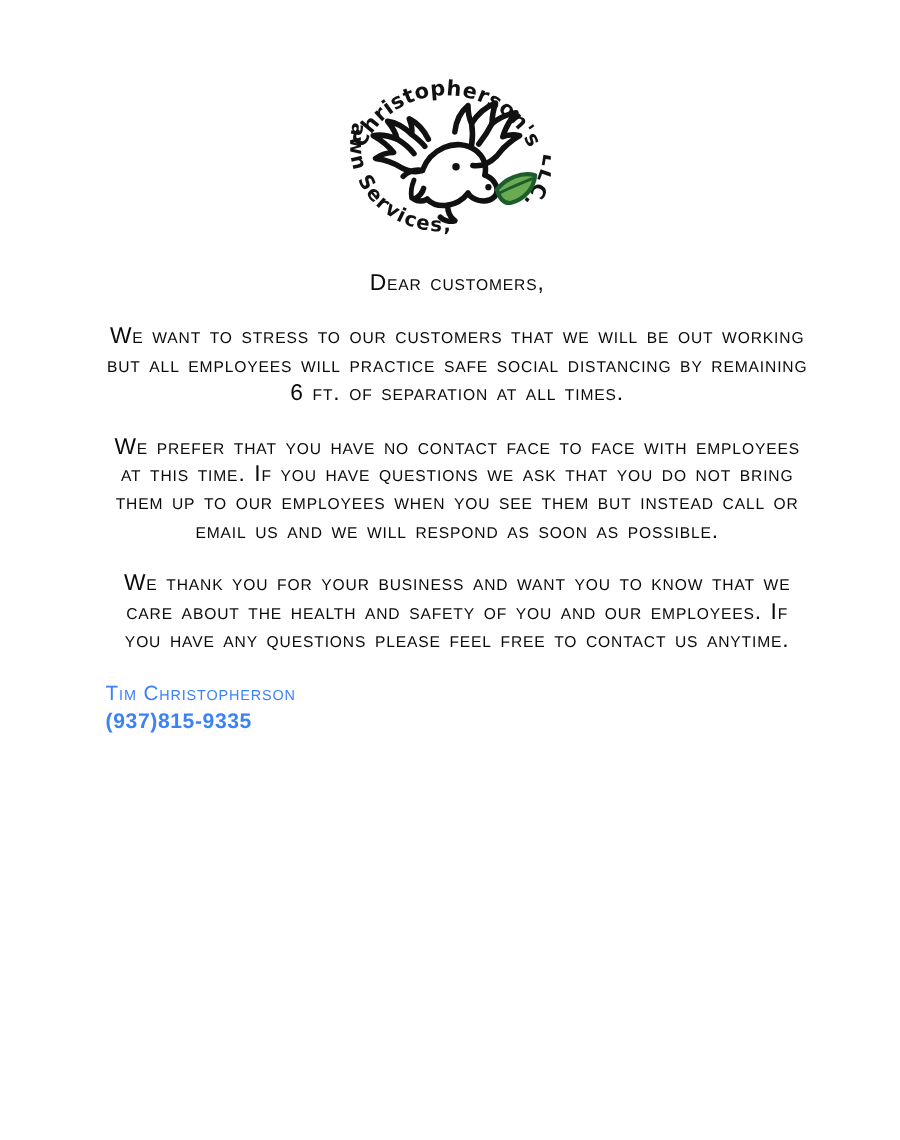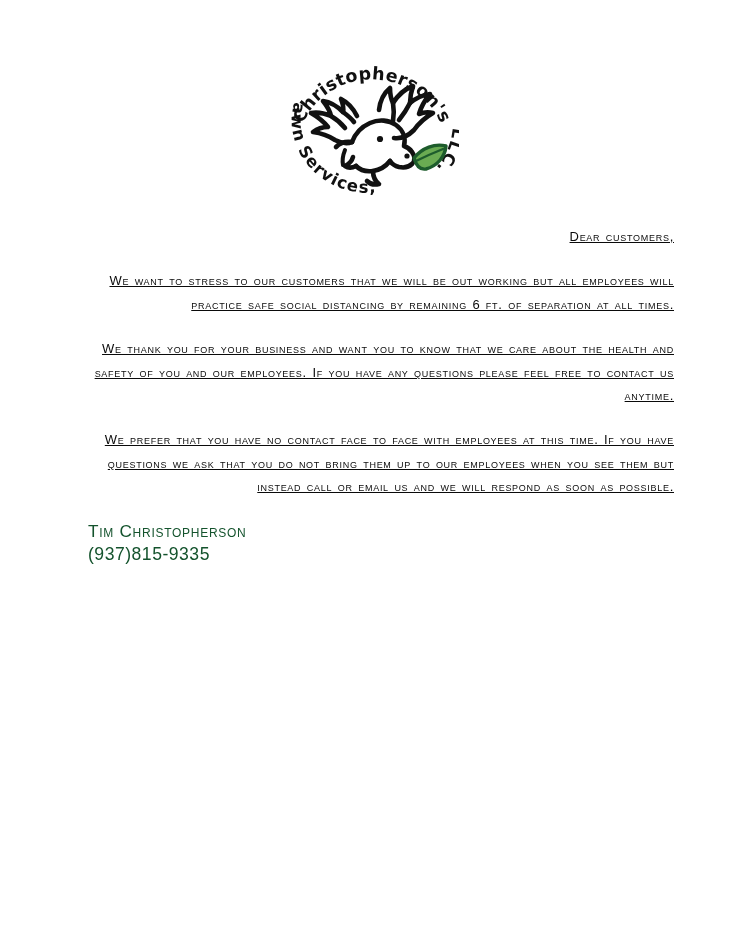--- a/index.html
+++ b/index.html
@@ -28,49 +28,49 @@
 
   
   .letter {
     position: absolute;
     left: 88px;
     top: 225px;
     width: 586px;
   }
   .para {
     margin: 0 0 21px 0;
-    font-size: 13px;
+    font-size: 19px;
     line-height: 23.4px;
     font-variant: small-caps;
     font-variant-caps: small-caps;
     letter-spacing: 0.72px;
     word-spacing: 1.2px;
     color: #0a0a0a;
-    text-align: right;
-    text-decoration: underline;
+    text-align: center;
   }
   .para:last-child { margin-bottom: 0; }
 
   .signature-block {
     margin-top: 5px;
   }
   .sig-line {
     margin: 0;
     font-size: 17.2px;
     line-height: 23.4px;
     font-variant: small-caps;
     font-variant-caps: small-caps;
     letter-spacing: 0.72px;
-    color: #14532d;
+    color: #3b82f6;
   }
   .sig-phone {
     font-variant: normal;
     font-variant-caps: normal;
     letter-spacing: 0.5px;
     font-size: 17.6px;
+    font-weight: bold;
   }
 </style>
 </head>
 <body>
 
 <div class="logo-wrap">
   <svg viewBox="0 0 176 158" xmlns="http://www.w3.org/2000/svg">
     <defs>
       <path id="arcTop" d="M 16 96 A 74 70 0 0 1 162 96"></path>
       <path id="arcLeftBottom" d="M 12 58 A 76 72 0 0 0 96 150"></path>
@@ -138,25 +138,25 @@
   <p class="para">
     <span>Dear customers,</span><br>
   </p>
 
 
   <p class="para">
     <span>We want to stress to our customers that we will be out working but all employees will practice safe social distancing by remaining 6 ft. of separation at all times.</span>
   </p>
 
   <p class="para">
-    <span>We thank you for your business and want you to know that we care about the health and safety of you and our employees. If you have any questions please feel free to contact us anytime.</span>
+    <span>We prefer that you have no contact face to face with employees at this time. If you have questions we ask that you do not bring them up to our employees when you see them but instead call or email us and we will respond as soon as possible.</span>
   </p>
 
   <p class="para">
-    <span>We prefer that you have no contact face to face with employees at this time. If you have questions we ask that you do not bring them up to our employees when you see them but instead call or email us and we will respond as soon as possible.</span>
+    <span>We thank you for your business and want you to know that we care about the health and safety of you and our employees. If you have any questions please feel free to contact us anytime.</span>
   </p>
 
   <div class="signature-block">
     <p class="sig-line">Tim Christopherson</p>
     <p class="sig-line sig-phone">(937)815-9335</p>
   </div>
 
 </div>
 
 </body></html>

